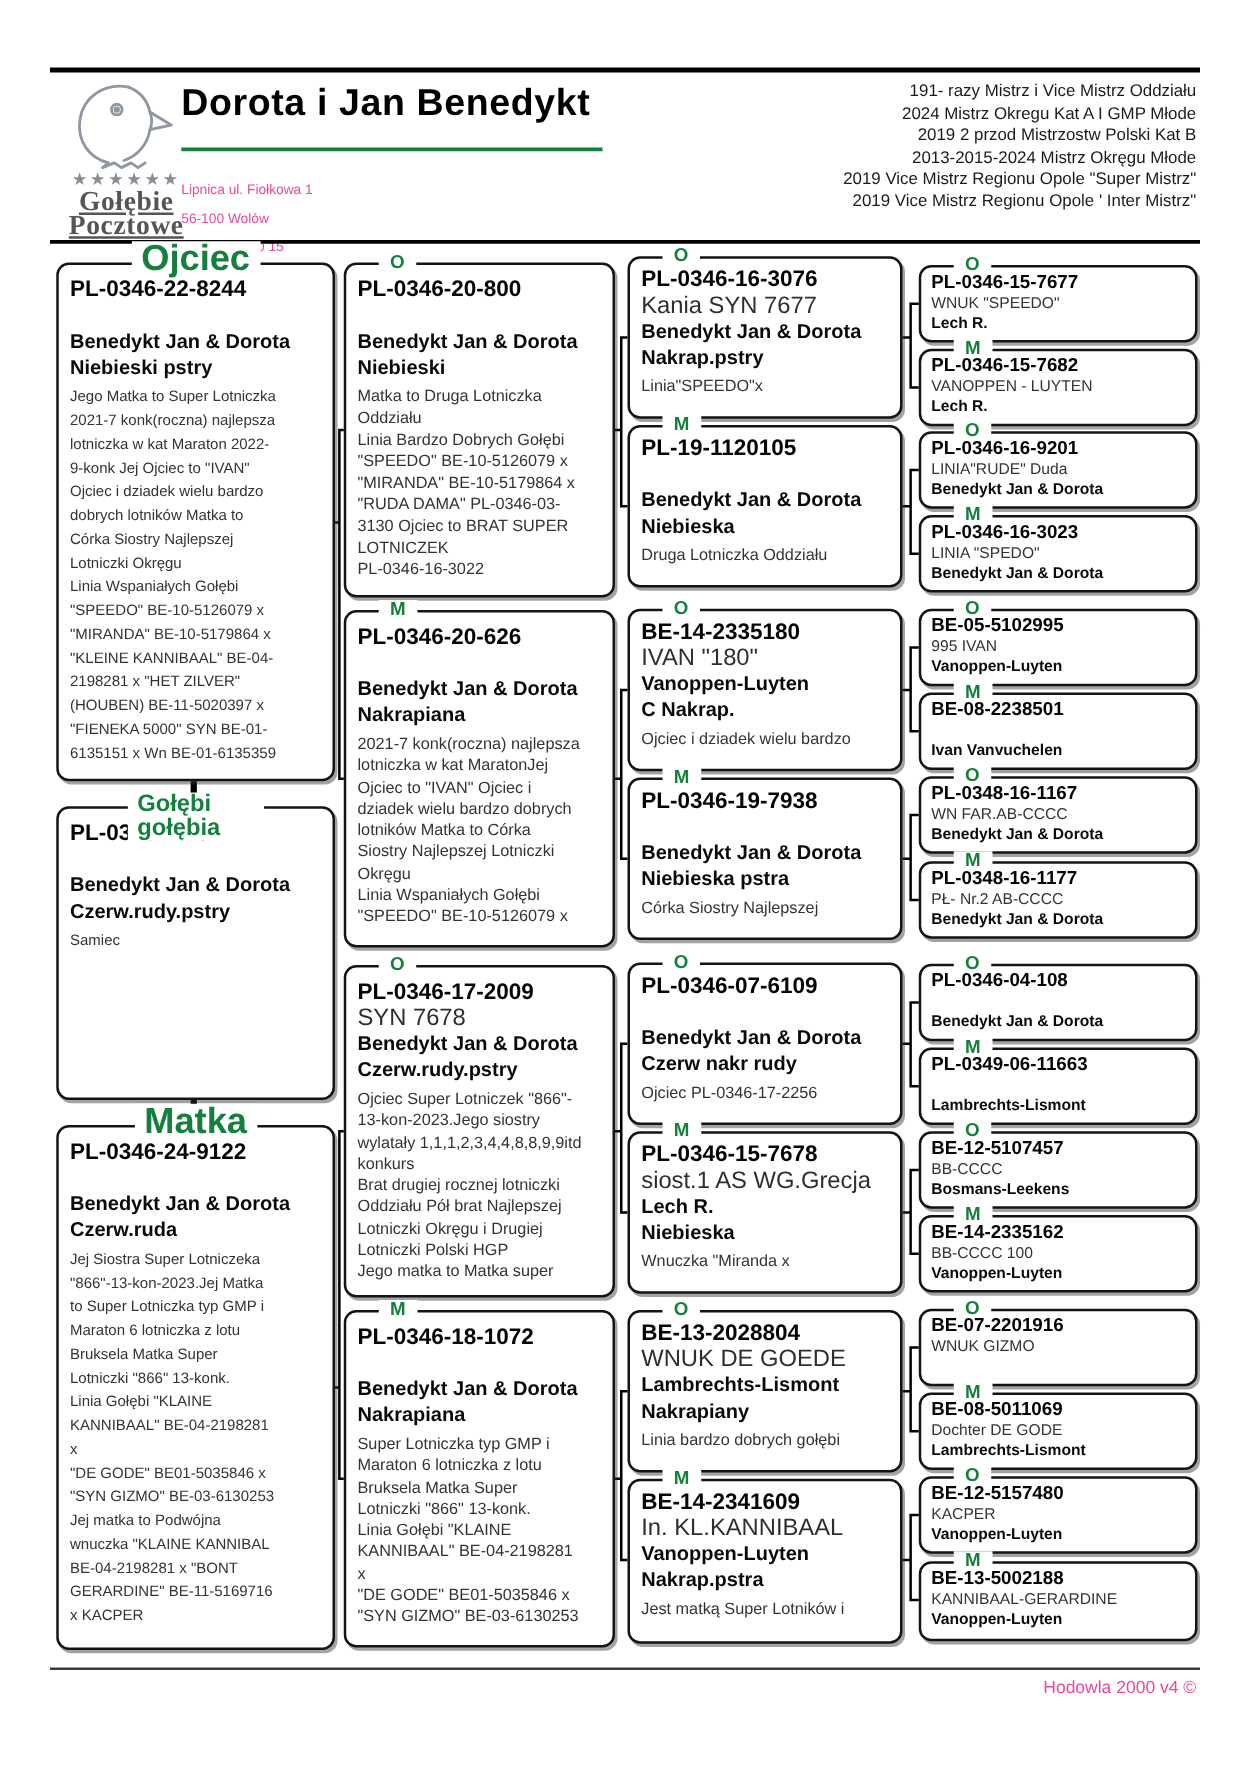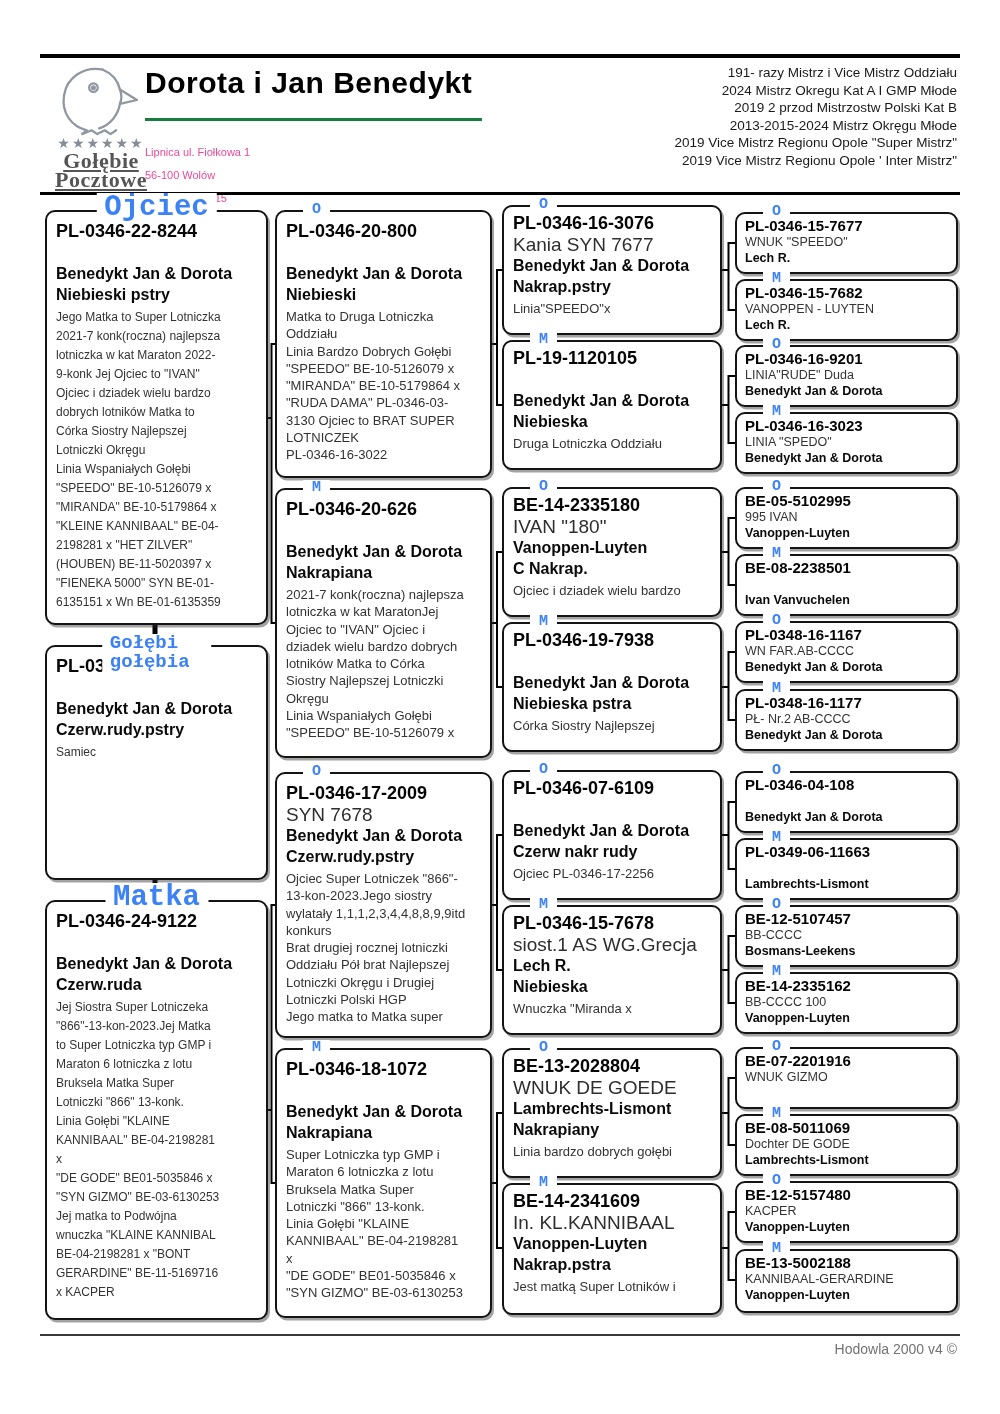--- a/index.html
+++ b/index.html
@@ -17,36 +17,36 @@
          padding:0 10px 18px 0;display:inline-block;letter-spacing:.5px;}
   .addr{font-size:11px;color:#ec4899;line-height:23px;margin-top:20px;}
   .achv{position:absolute;right:43px;top:64px;width:370px;text-align:right;
         font-size:13.5px;line-height:17.6px;color:#1a1a1a;}
   
   .pbox{position:absolute;box-sizing:border-box;background:#fff;border:2px solid #141414;
         border-radius:10px;box-shadow:2px 2.5px 0 rgba(50,50,50,.45);z-index:2;
         padding:8px 9px 4px;}
   .pbox.c3{padding:5px 9px 2px;}
   .pbox.c4{padding:3px 8px 2px;}
-  .tag{position:absolute;background:#fff;font-family:Liberation Mono, monospace;
-       font-weight:bold;color:#3b82f6;padding:0 8px;line-height:1;}
+  .tag{position:absolute;background:#fff;font-family:Liberation Sans, sans-serif;
+       font-weight:bold;color:#15803d;padding:0 8px;line-height:1;}
   .tag-big{left:50%;transform:translateX(-50%);top:-19px;font-size:29px;}
   .tag-mid{left:50%;transform:translateX(-50%);top:-13px;font-size:19px;}
   .tag-sm{left:26px;top:-10px;font-size:15px;padding:0 9px;}
   .ring{font-size:18px;font-weight:bold;color:#050505;line-height:22px;}
   .name{font-size:19px;color:#2e2e2e;line-height:21px;min-height:21px;}
   .breeder{font-size:16px;font-weight:bold;color:#0a0a0a;line-height:21px;}
   .colr{font-size:16px;font-weight:bold;color:#0a0a0a;line-height:22px;}
   .desc{font-size:13px;color:#333;line-height:17.3px;white-space:pre-line;margin-top:2px;}
   .c1 .desc{font-size:12px;line-height:19px;}
   .c4 .ring{font-size:15px;line-height:18px;}
   .c4 .name{font-size:12.5px;line-height:15.5px;min-height:15.5px;color:#333;}
   .c4 .breeder{font-size:12.5px;line-height:15.5px;}
   .connectors{position:absolute;left:0;top:0;z-index:1;pointer-events:none;}
-  .footer-text{position:absolute;right:43px;top:1341px;font-size:14px;color:#737373;}
+  .footer-text{position:absolute;right:43px;top:1341px;font-size:14px;color:#ec4899;}
 </style>
 </head>
 <body>
 
 <div class="page">
 
   <div class="hline" style="left:40px;top:54px;width:920px;height:4px;"></div>
 
   <div class="logo">
     <svg width="96" height="72" viewBox="0 0 100 76">

